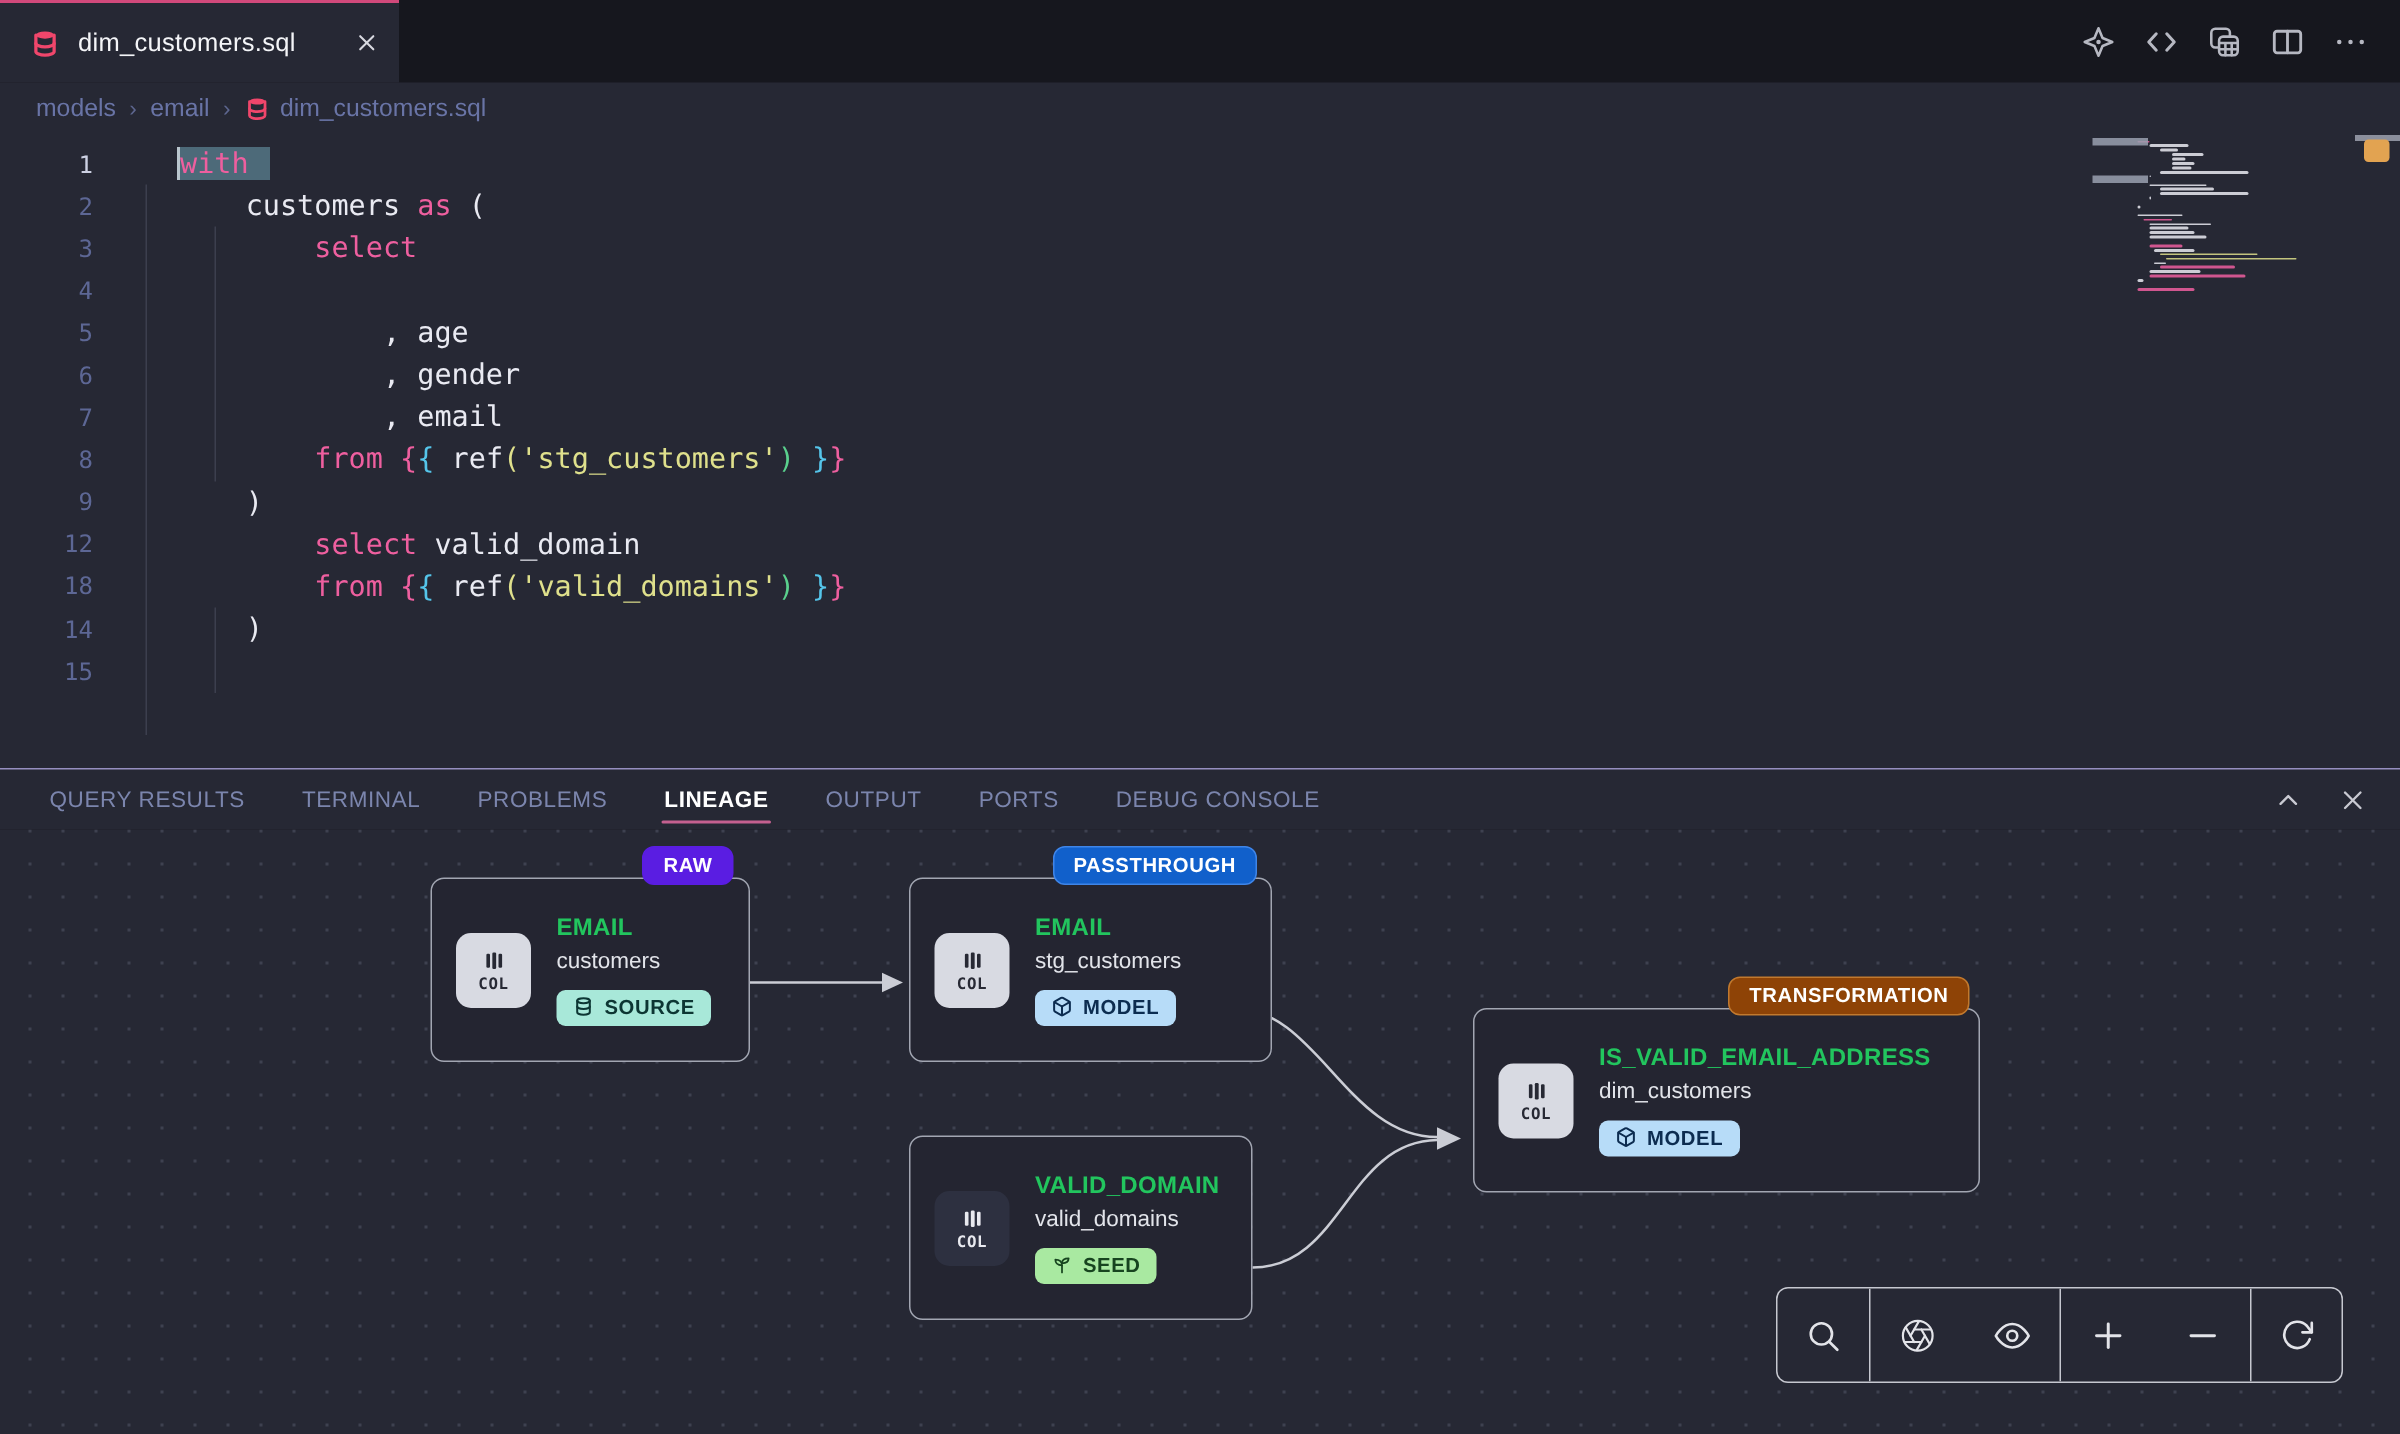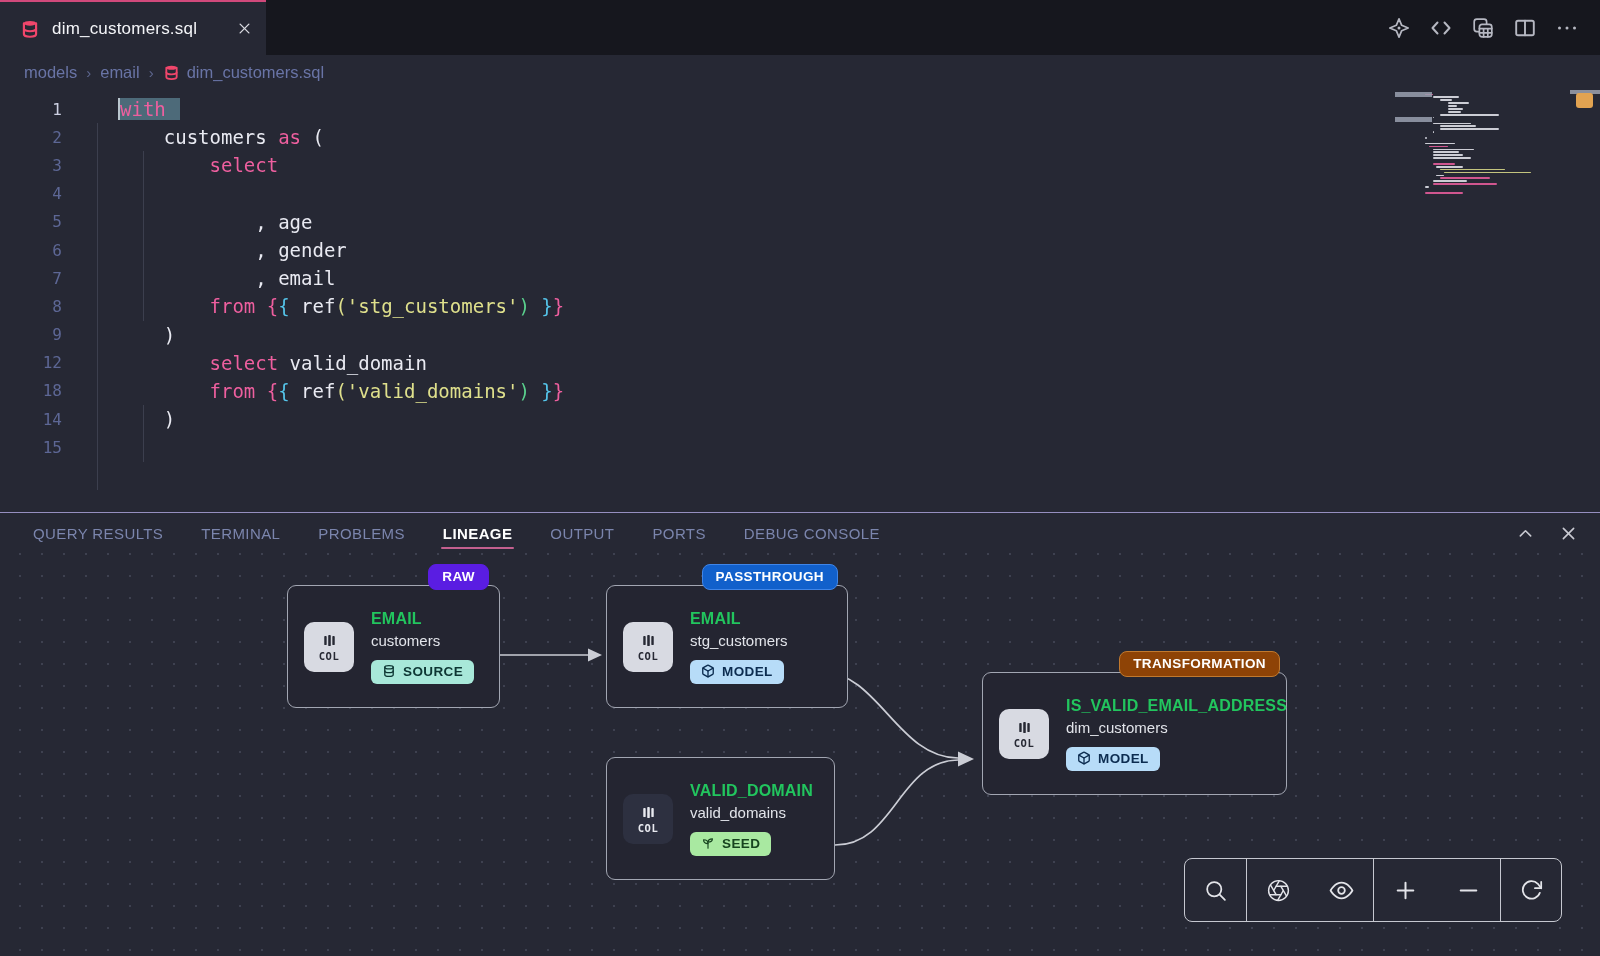--- a/index.html
+++ b/index.html
@@ -448,21 +448,21 @@
                 <svg viewBox="0 0 24 24" fill="none" stroke="currentColor" stroke-width="2" stroke-linecap="round" stroke-linejoin="round">
                   <path d="M12 21v-8"></path>
                   <path d="M12 13C12 8.5 8.6 6.4 4.4 6.4 4.4 11 8 13 12 13z"></path>
                   <path d="M12 10.6C12 7 14.6 4.9 19.6 4.9 19.6 8.9 16.4 10.6 12 10.6z"></path>
                 </svg>
               </span>
               <span>SEED</span>
             </div>
           </div>
         </div>
-        <div class="lnode" style="left: 982px; top: 119px; width: 305px;">
+        <div class="lnode" style="left: 982px; top: 119px; width: 338px;">
           <div class="nbadge" style="background: rgb(142, 67, 6); border: 1.5px solid rgb(193, 121, 46); right: 6px;">TRANSFORMATION</div>
           <div class="chip light">
             <span style="display: flex;">
               <svg viewBox="0 0 24 24" fill="none" stroke="currentColor" stroke-width="1.8" stroke-linecap="round" stroke-linejoin="round">
                 <rect x="4.6" y="5.5" width="3.4" height="13" rx="1.2" fill="currentColor" stroke="none"></rect>
                 <rect x="10.2" y="4.2" width="3.6" height="15.6" rx="1.2" fill="currentColor" stroke="none"></rect>
                 <rect x="16" y="5.5" width="3.4" height="13" rx="1.2" fill="currentColor" stroke="none"></rect>
               </svg>
             </span>
             <div class="chip-label">COL</div>

